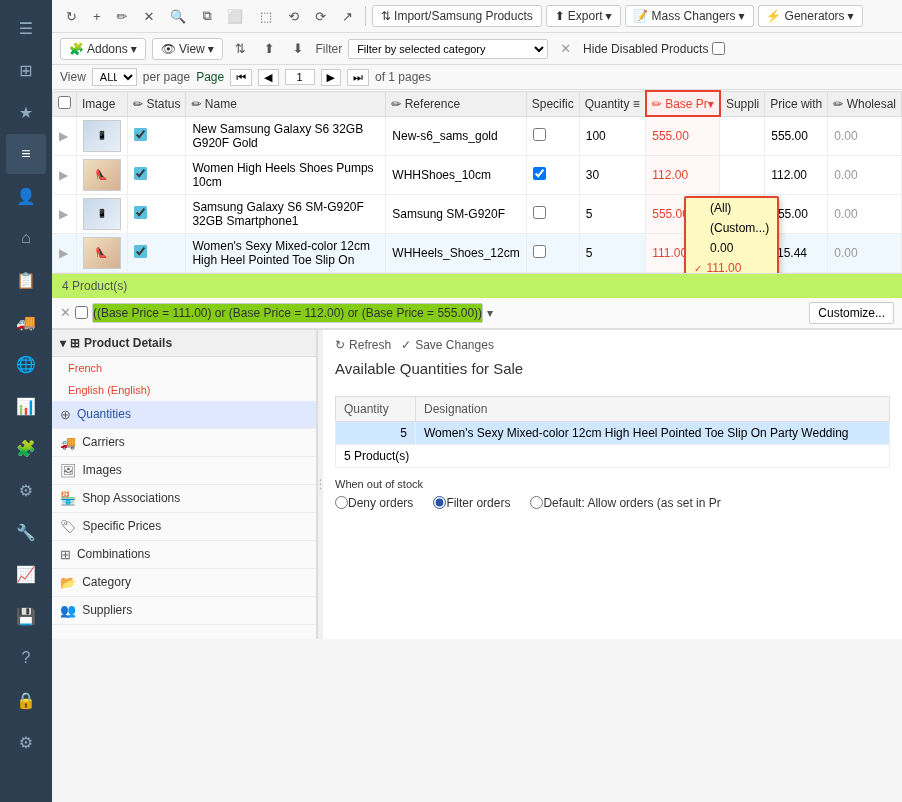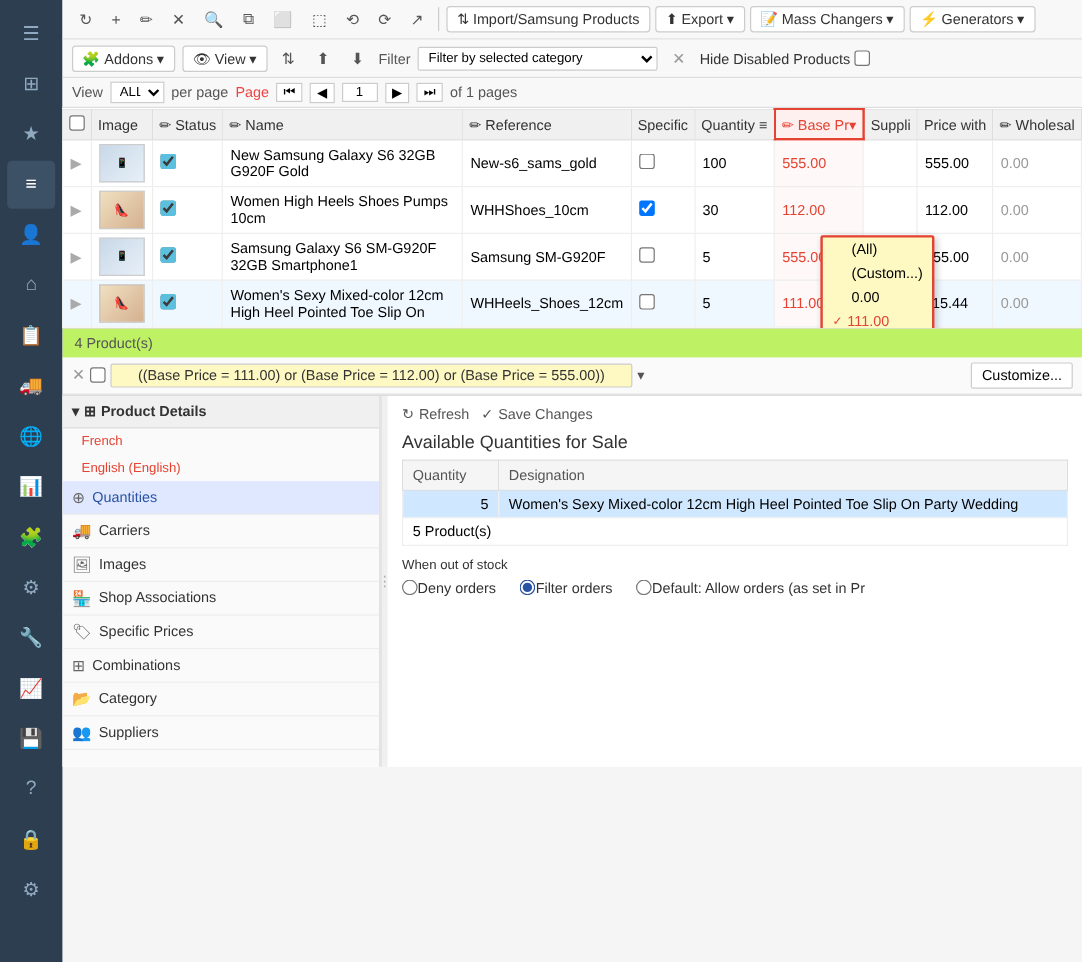--- a/index.html
+++ b/index.html
@@ -180,22 +180,22 @@
       border-bottom: 1px solid #ddd;
       padding: 4px 8px;
       display: flex;
       align-items: center;
       gap: 4px;
       font-size: 11px;
     }
     .filter-close { cursor: pointer; color: #999; font-size: 13px; }
     .filter-tag {
       border: 1px solid #ccc;
-      background: #fef9c3;
-      padding: 2px 22px;
+      background: #84cc16;
+      padding: 2px 0;
       border-radius: 2px;
       color: #333;
     }
     .customize-btn {
       margin-left: auto;
       border: 1px solid #ccc;
       background: #fff;
       padding: 3px 8px;
       cursor: pointer;
       border-radius: 2px;
@@ -274,21 +274,21 @@
       gap: 4px;
       cursor: pointer;
       color: #555;
       font-size: 11px;
       border: none;
       background: none;
     }
     .detail-title {
       font-size: 15px;
       color: #333;
-      margin-bottom: 6px;
+      margin-bottom: 19px;
       font-weight: normal;
     }
 
     
     .qty-table { width: 100%; border-collapse: collapse; margin-bottom: 10px; }
     .qty-table th { background: #f5f5f5; border: 1px solid #ddd; padding: 5px 8px; text-align: left; font-weight: normal; color: #555; }
     .qty-table td { border: 1px solid #eee; padding: 4px 8px; }
     .qty-table tr.highlighted td { background: #d0e8ff; }
 
     
@@ -406,21 +406,21 @@
       <input type="checkbox" style="">
     </div>
   </div>
 
   <div class="viewbar">
     <span style="color:#555;">View</span>
     <select class="view-select">
       <option>ALL</option>
     </select>
     <span style="color:#555;">per page</span>
-    <span style="color:#ef4444;">Page</span>
+    <span style="color:#14532d;">Page</span>
     <button class="page-nav-btn">⏮</button>
     <button class="page-nav-btn">◀</button>
     <input class="page-input" type="text" value="1" style="">
     <button class="page-nav-btn">▶</button>
     <button class="page-nav-btn">⏭</button>
     <span style="color:#555;">of 1 pages</span>
   </div>
 
   <div class="table-container" style="max-height:295px; flex:none; position:relative;">
     <table>

